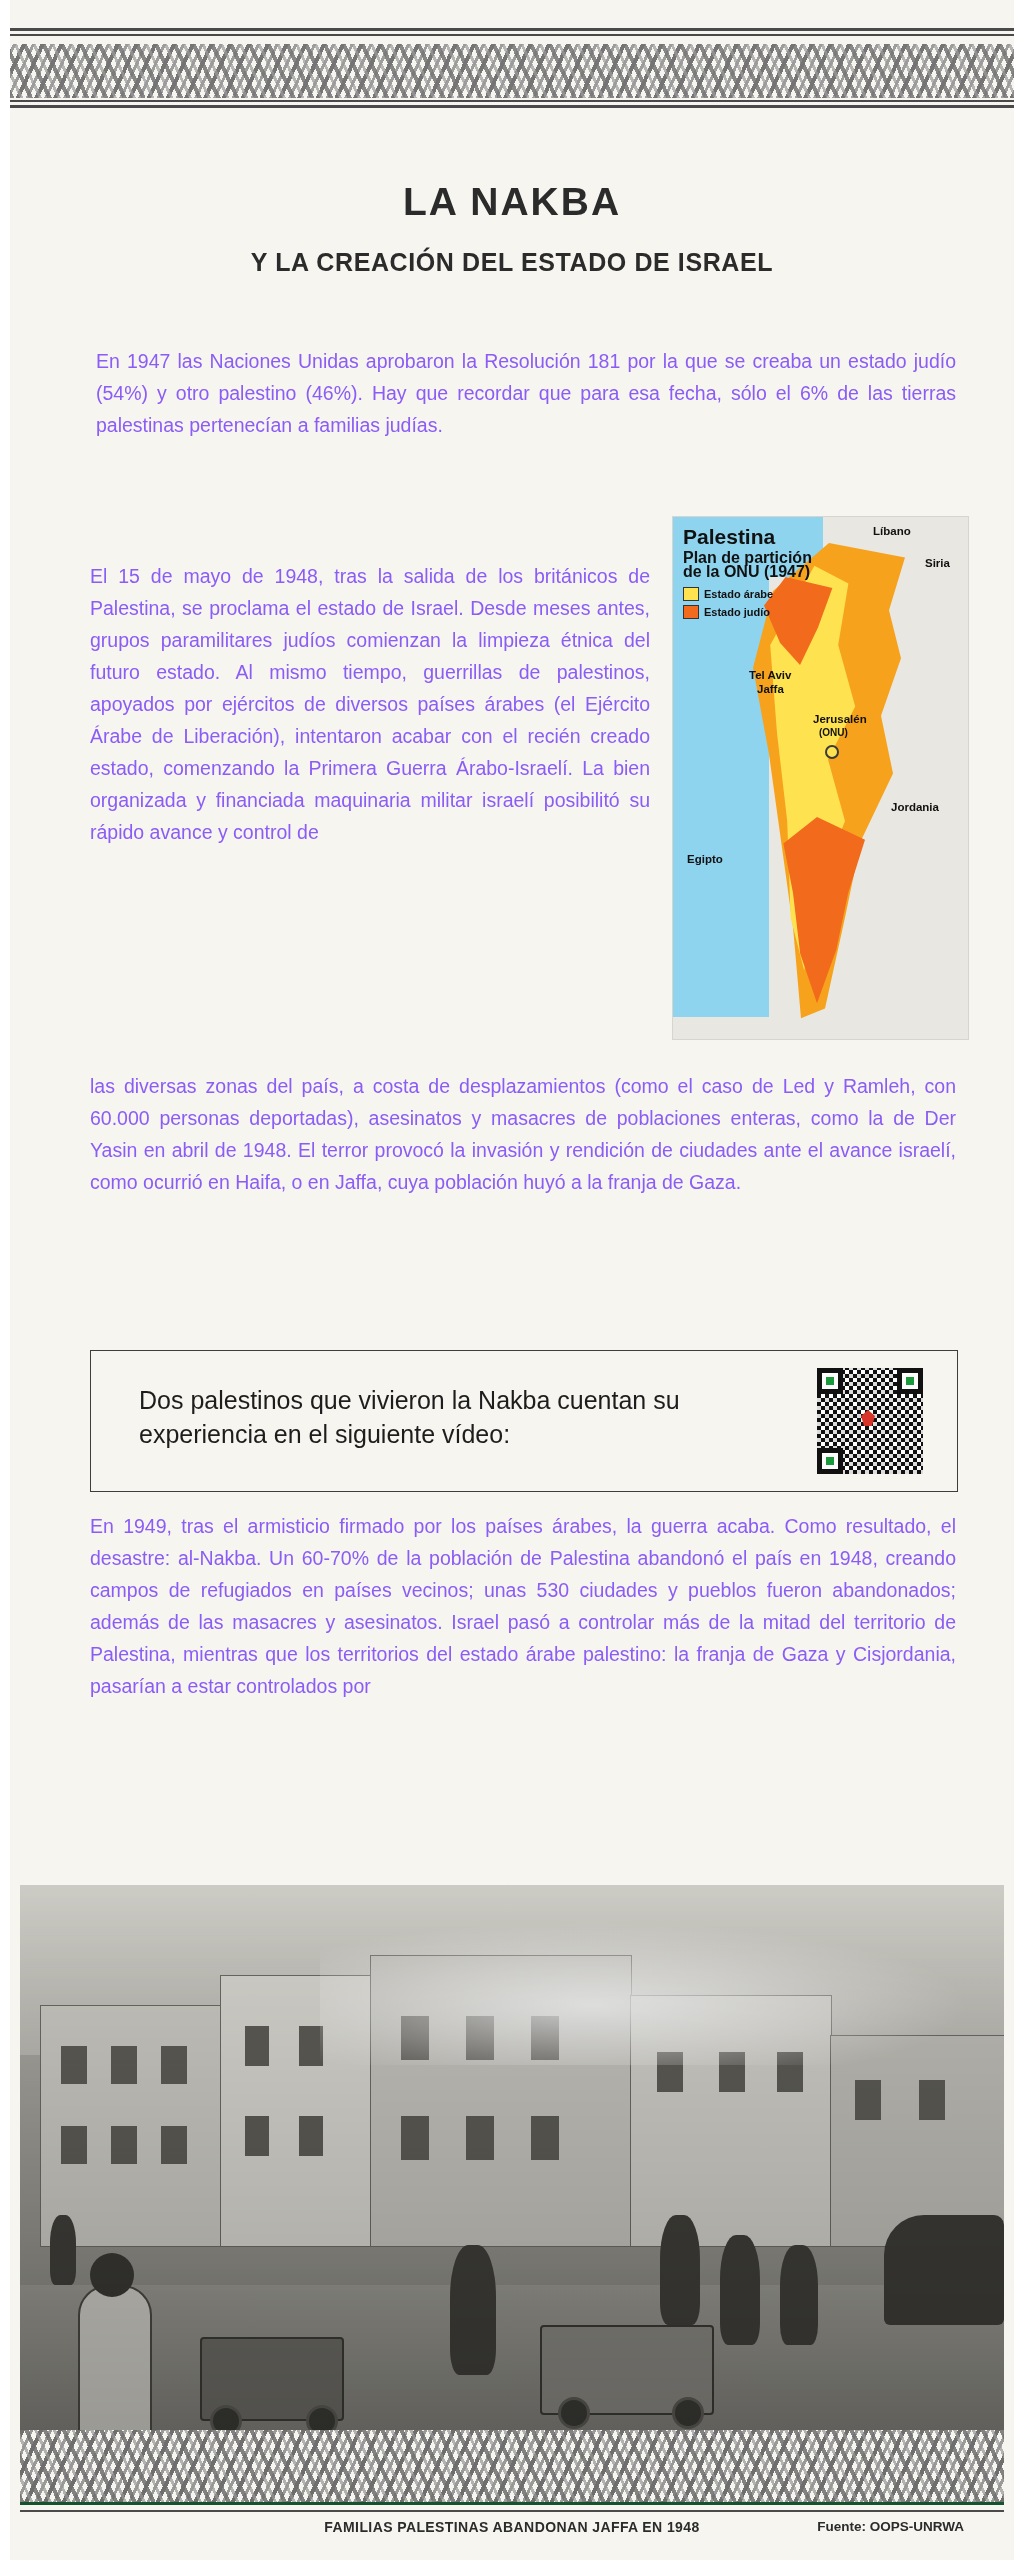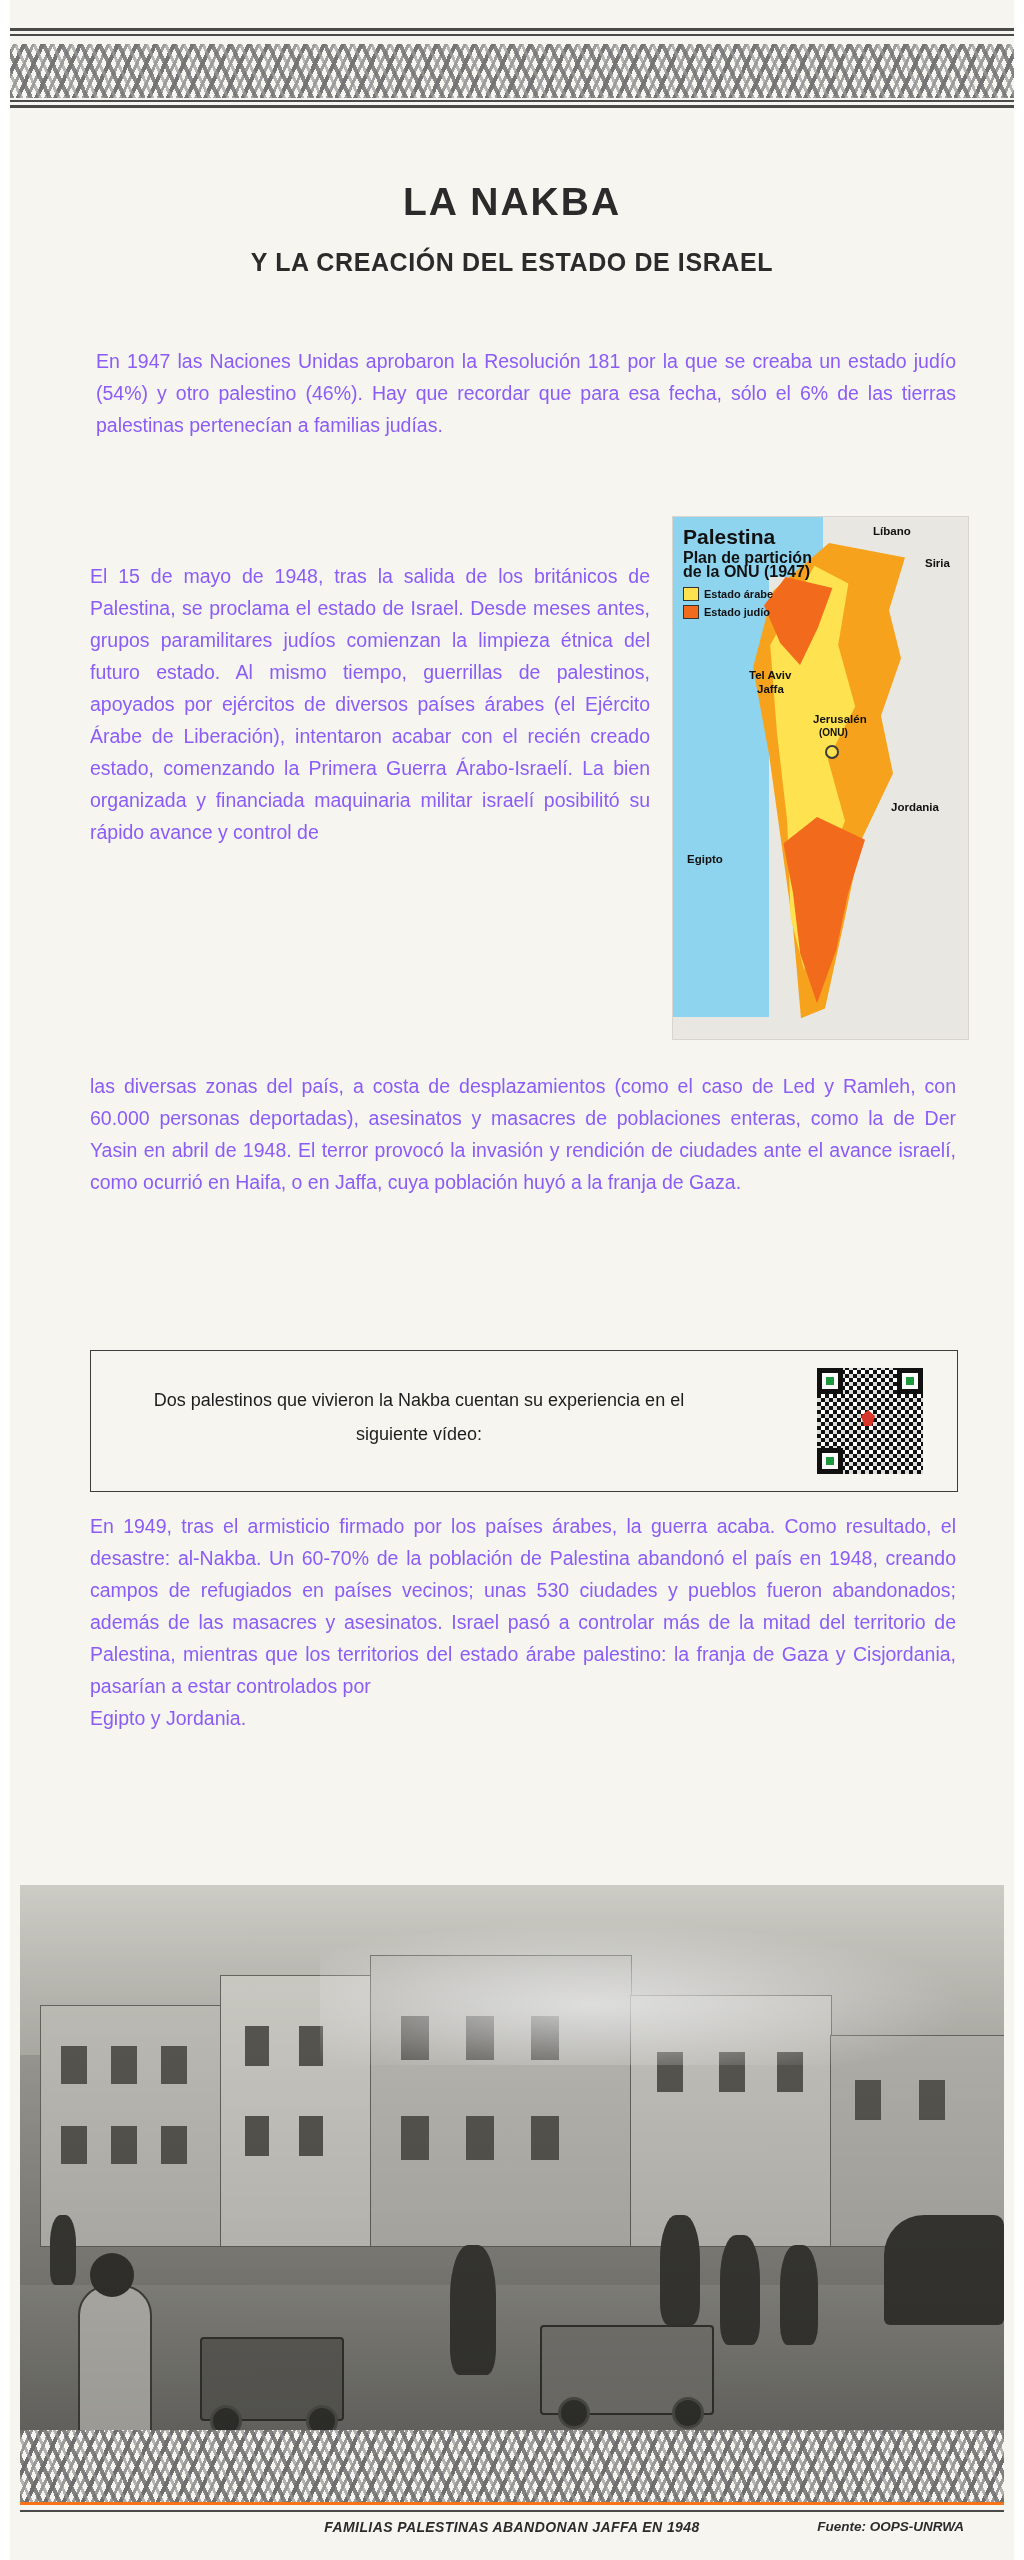--- a/index.html
+++ b/index.html
@@ -279,24 +279,23 @@
     width: 866px;
     height: 140px;
     border: 1px solid #3d3d3d;
     background: #f6f5f0;
   }
   .video-text {
     position: absolute;
     left: 48px;
     top: 32px;
     width: 560px;
-    font-size: 18px;
+    font-size: 25px;
     line-height: 34px;
     color: #1d1d1d;
-    text-align: center;
   }
   .qr {
     position: absolute;
     right: 34px;
     top: 17px;
     width: 106px;
     height: 106px;
     background:
       repeating-linear-gradient(90deg, #111 0 4px, #fff 4px 8px),
       repeating-linear-gradient(0deg, #111 0 4px, #fff 4px 8px);
@@ -431,22 +430,21 @@
         rgba(150,150,150,0.7) 9px, rgba(150,150,150,0.7) 12px,
         rgba(246,245,240,0) 12px, rgba(246,245,240,0) 17px
       );
   }
   .caption-strip {
     position: absolute;
     left: 10px; right: 10px;
     top: 2502px;
     height: 42px;
     background: #f6f5f0;
-    border-top: 3px solid #f97316;
-    font-style: italic;
+    border-top: 3px solid #14532d;
   }
   .caption-strip .inner-rule {
     position: absolute;
     left: 0; right: 0; top: 5px;
     height: 2px;
     background: #4a4a4a;
   }
   .caption {
     position: absolute;
     left: 0; right: 0;
@@ -486,21 +484,20 @@
     </div>
 
     <div class="title-main">LA NAKBA</div>
     <div class="title-sub">Y LA CREACIÓN DEL ESTADO DE ISRAEL</div>
 
     <div class="para p1">En 1947 las Naciones Unidas aprobaron la Resolución 181 por la que se creaba un estado judío (54%) y otro palestino (46%). Hay que recordar que para esa fecha, sólo el 6% de las tierras palestinas pertenecían a familias judías.</div>
     <div class="para p2">El 15 de mayo de 1948, tras la salida de los británicos de Palestina, se proclama el estado de Israel. Desde meses antes, grupos paramilitares judíos comienzan la limpieza étnica del futuro estado. Al mismo tiempo, guerrillas de palestinos, apoyados por ejércitos de diversos países árabes (el Ejército Árabe de Liberación), intentaron acabar con el recién creado estado, comenzando la Primera Guerra Árabo-Israelí. La bien organizada y financiada maquinaria militar israelí posibilitó su rápido avance y control de</div>
     <div class="para p2b">las diversas zonas del país, a costa de desplazamientos (como el caso de Led y Ramleh, con 60.000 personas deportadas), asesinatos y masacres de poblaciones enteras, como la de Der Yasin en abril de 1948. El terror provocó la invasión y rendición de ciudades ante el avance israelí, como ocurrió en Haifa, o en Jaffa, cuya población huyó a la franja de Gaza.</div>
     <div class="para p3">
       <span>En 1949, tras el armisticio firmado por los países árabes, la guerra acaba. Como resultado, el desastre: al-Nakba. Un 60-70% de la población de Palestina abandonó el país en 1948, creando campos de refugiados en países vecinos; unas 530 ciudades y pueblos fueron abandonados; además de las masacres y asesinatos. Israel pasó a controlar más de la mitad del territorio de Palestina, mientras que los territorios del estado árabe palestino: la franja de Gaza y Cisjordania, pasarían a estar controlados por</span>
-      <span class="tail">Egipto y Jordania.</span>
     </div>
 
     <div class="map-box">
       <div class="map-sea"></div>
       <div class="map-water"></div>
       <div class="map-water2"></div>
       <div class="map-land"></div>
       <div class="map-yellow"></div>
       <div class="map-orange-2"></div>
       <div class="map-orange-3"></div>

